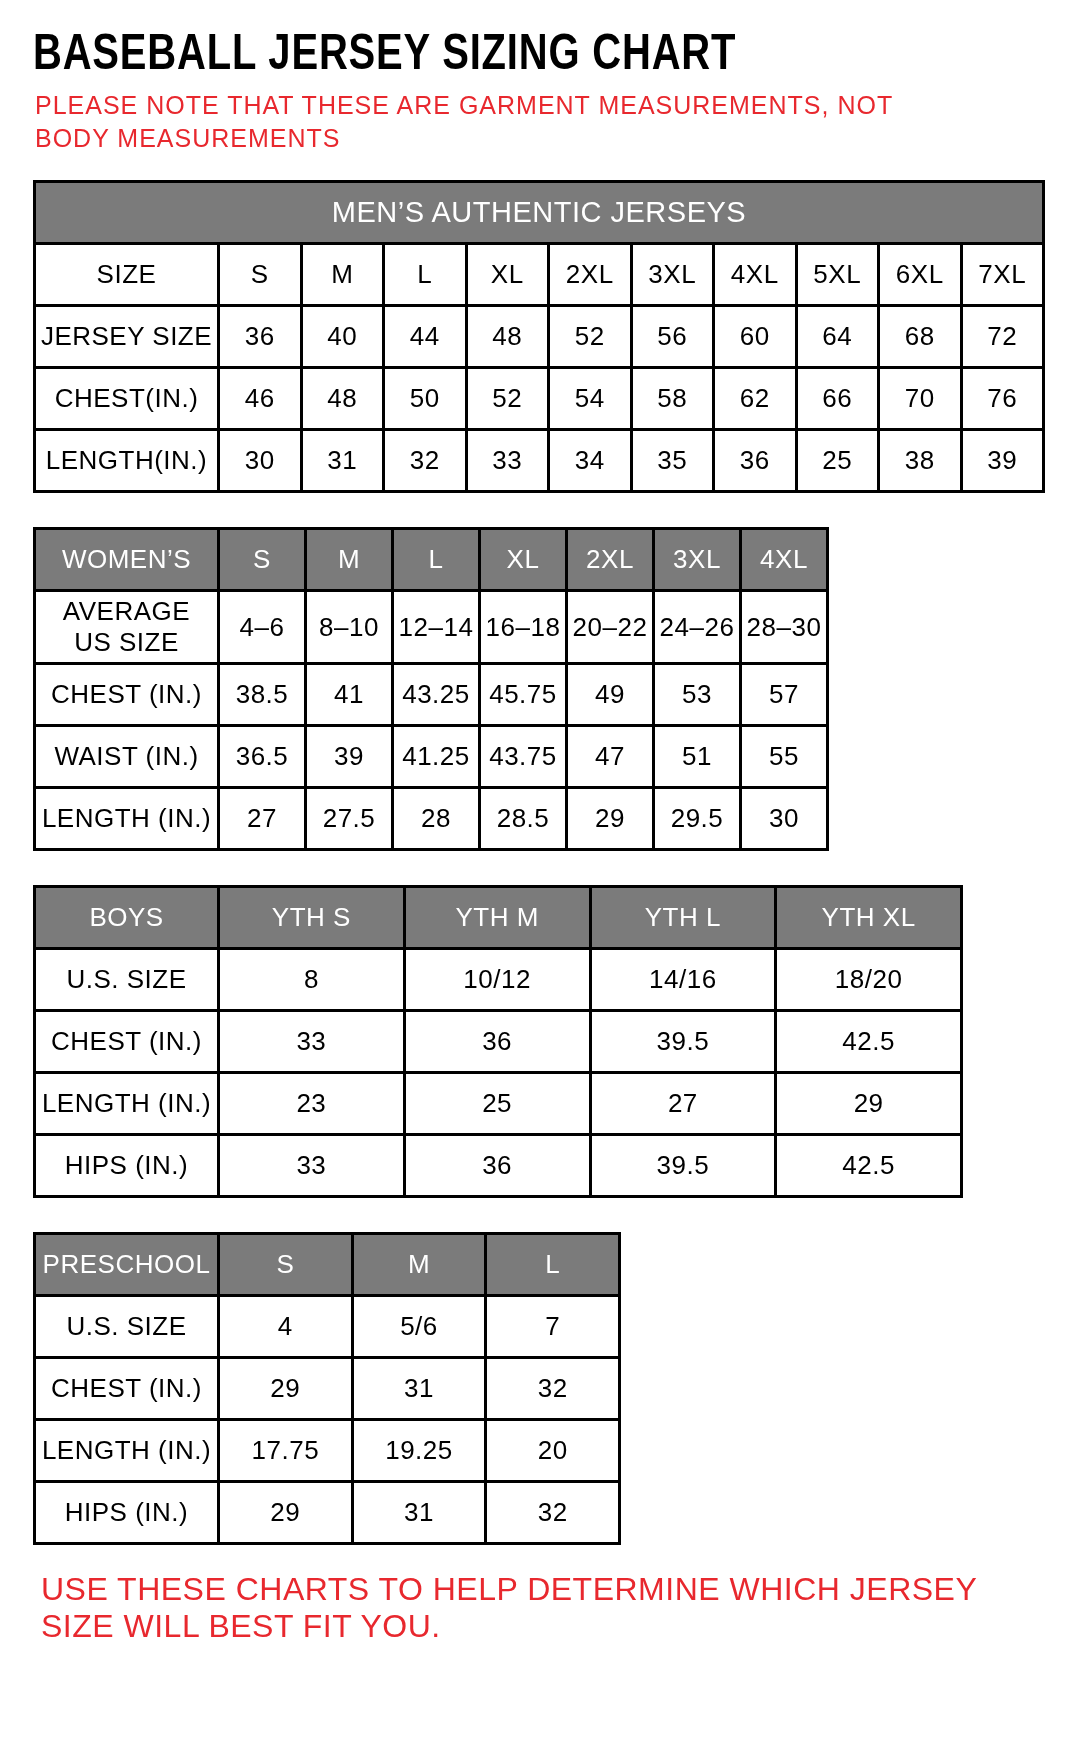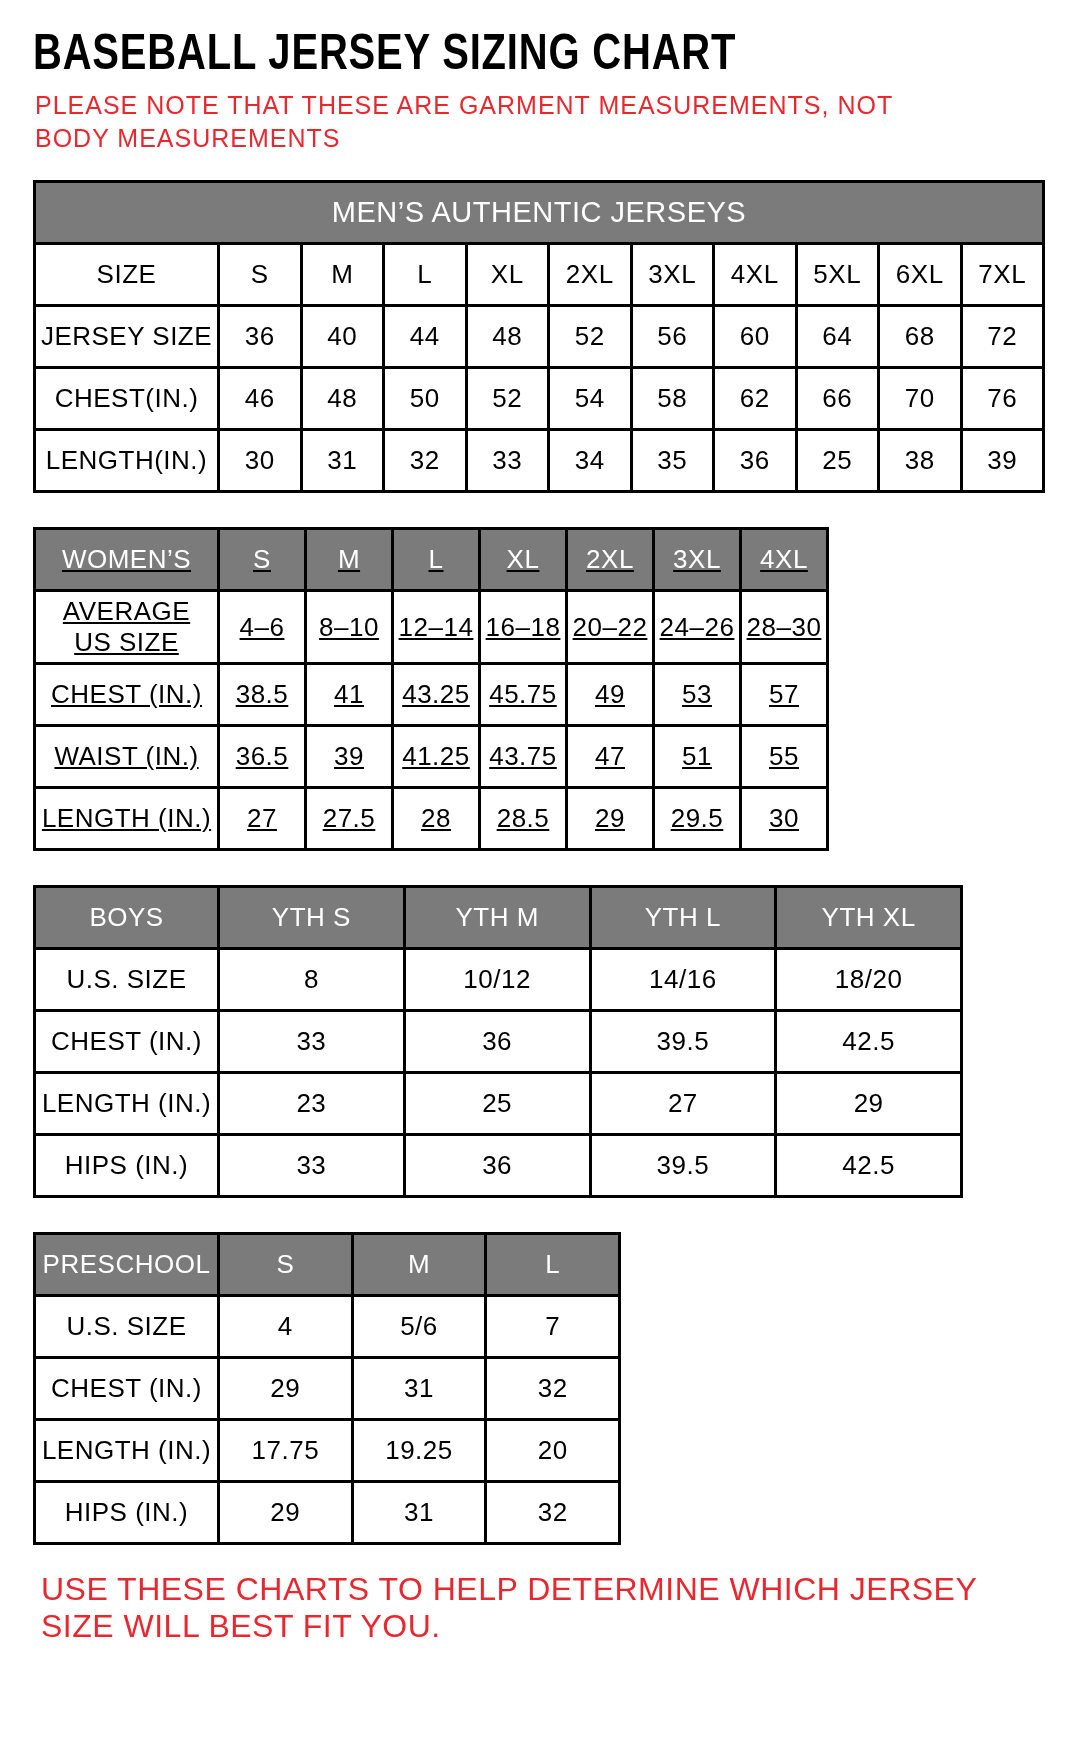--- a/index.html
+++ b/index.html
@@ -67,21 +67,21 @@
     height:66px;
     margin-left:30px;
   }
   td.gray{
     background:var(--gray);
     color:#ffffff;
     letter-spacing:1.5px;
   }
   .t-mens{width:1012px;}
   .t-mens col.c0{width:184px;}
-  .t-womens{width:796px;text-decoration:underline;}
+  .t-womens{width:796px;}
   .t-womens col.c0{width:184px;}
   .t-boys{width:930px;}
   .t-boys col.c0{width:184px;}
   .t-preschool{width:588px;}
   .t-preschool col.c0{width:184px;}
 </style>
 </head>
 <body>
 
 <div class="page">

